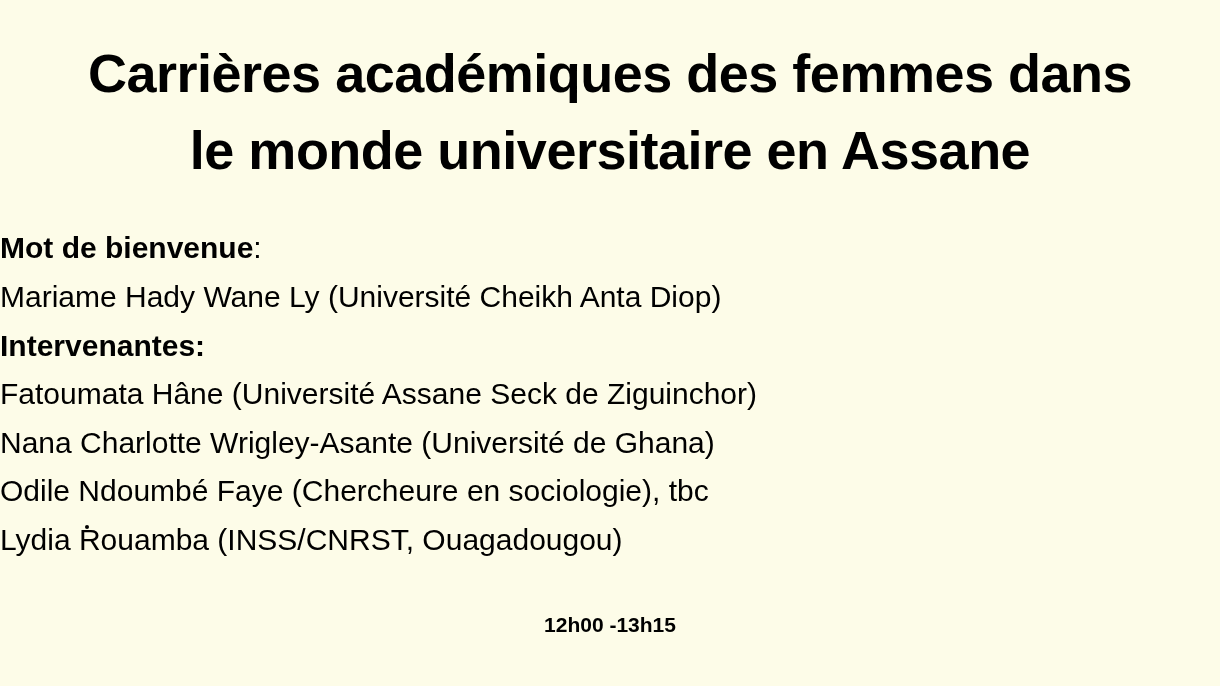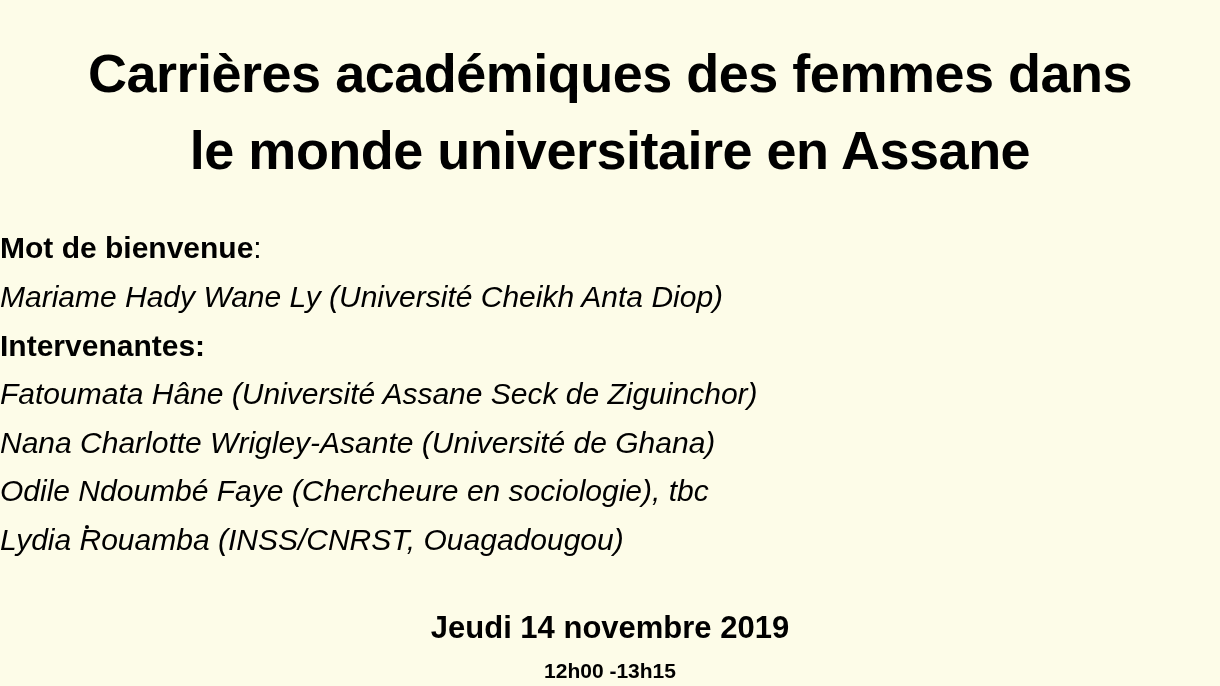--- a/index.html
+++ b/index.html
@@ -41,21 +41,20 @@
     font-weight: bold;
     line-height: 1.62;
   }
   .label-bold .thin {
     font-weight: normal;
   }
   .name-line {
     font-size: 30px;
     font-weight: normal;
     line-height: 1.62;
-    font-style: italic;
   }
   .date-block {
     margin-top: 40px;
     text-align: center;
   }
   .date-line {
     font-size: 31px;
     font-weight: bold;
     line-height: 1.5;
   }
@@ -93,19 +92,18 @@
     <div class="name-line">Mariame Hady Wane Ly (Université Cheikh Anta Diop)</div>
 
     <div class="label-bold">Intervenantes:</div>
     <div class="name-line">Fatoumata Hâne (Université Assane Seck de Ziguinchor)</div>
     <div class="name-line">Nana Charlotte Wrigley-Asante (Université de Ghana)</div>
     <div class="name-line">Odile Ndoumbé Faye (Chercheure en sociologie), tbc</div>
     <div class="name-line">Lydia Rouamba (INSS/CNRST, Ouagadougou)</div>
   </div>
 
   <div class="date-block">
-    <div class="date-line">Jeudi 14 novembre 2019</div>
     <div class="time-line">12h00 -13h15</div>
   </div>
 
   <div class="stray-dot"></div>
 
 </div>
 
 </body></html>

